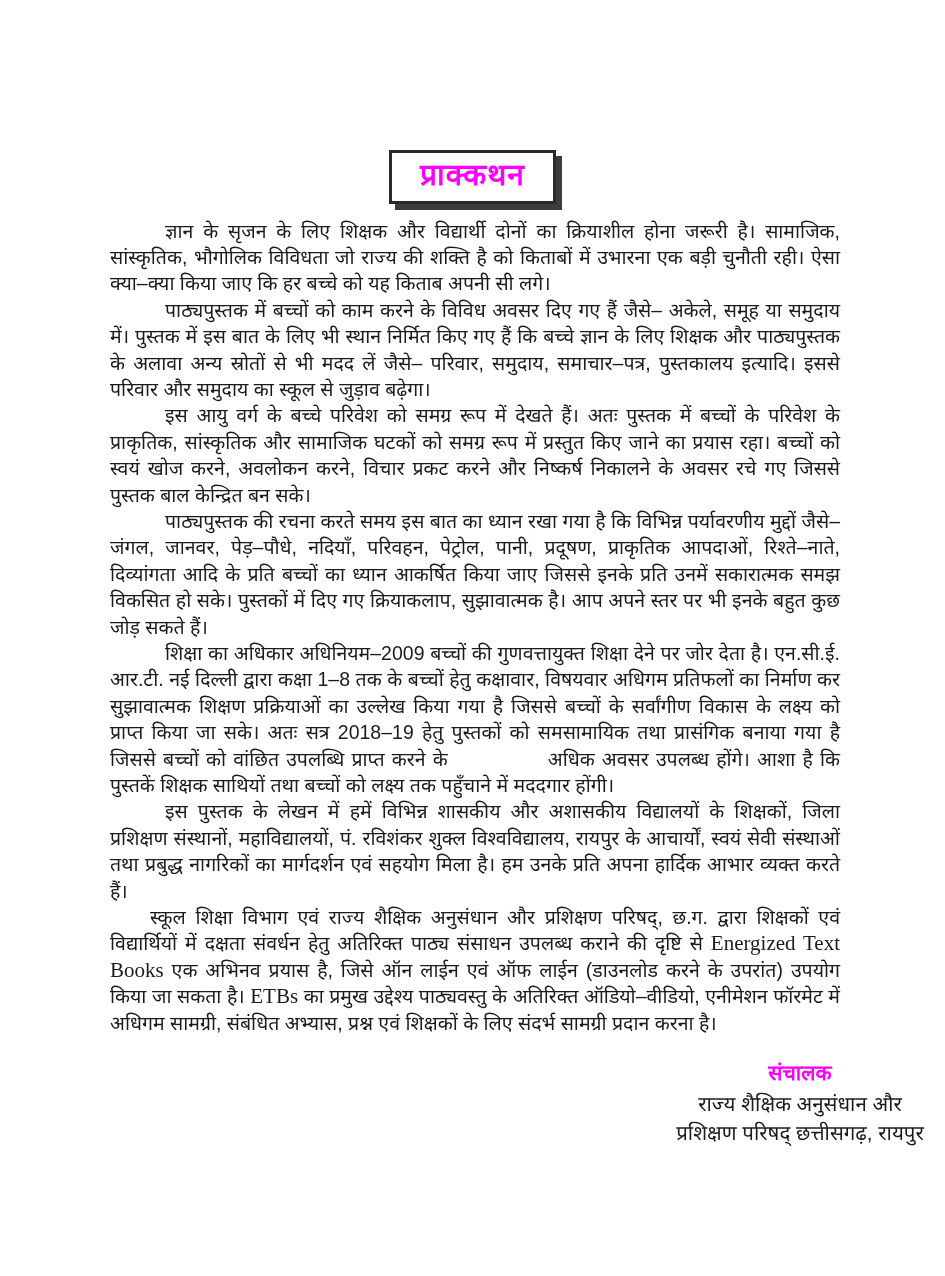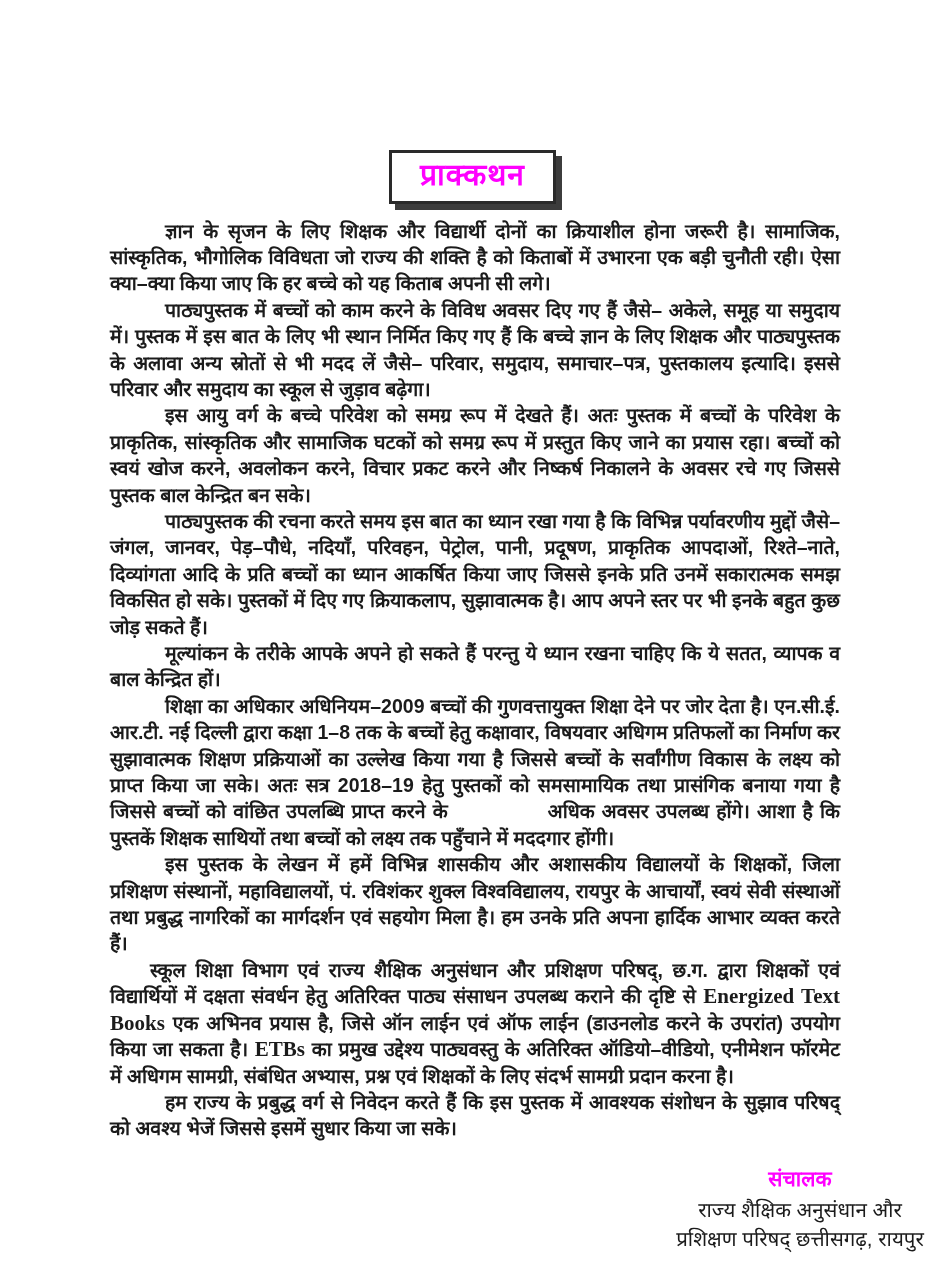--- a/index.html
+++ b/index.html
@@ -28,21 +28,21 @@
     letter-spacing: 1px;
     line-height: 1.25;
   }
   .content {
     margin-left: 110px;
     width: 730px;
     font-size: 19.5px;
     line-height: 26.4px;
     text-align: justify;
   }
-  p.para { margin: 0; text-indent: 55px; font-weight: bold; }
+  p.para { margin: 0; text-indent: 55px; }
   p.para.small-indent { text-indent: 40px; }
   .latin { font-family: "Liberation Serif", "DejaVu Serif", serif; font-size: 21px; }
   .signature {
     margin-left: 540px;
     width: 300px;
     margin-top: 22px;
     text-align: center;
     font-size: 20.5px;
     line-height: 29px;
   }
@@ -57,25 +57,23 @@
     <div class="title-box">
       <h1>प्राक्कथन</h1>
     </div>
   </div>
 
   <div class="content">
     <p class="para">ज्ञान के सृजन के लिए शिक्षक और विद्यार्थी दोनों का क्रियाशील होना जरूरी है। सामाजिक, सांस्कृतिक, भौगोलिक विविधता जो राज्य की शक्ति है को किताबों में उभारना एक बड़ी चुनौती रही। ऐसा क्या–क्या किया जाए कि हर बच्चे को यह किताब अपनी सी लगे।</p>
     <p class="para">पाठ्यपुस्तक में बच्चों को काम करने के विविध अवसर दिए गए हैं जैसे– अकेले, समूह या समुदाय में। पुस्तक में इस बात के लिए भी स्थान निर्मित किए गए हैं कि बच्चे ज्ञान के लिए शिक्षक और पाठ्यपुस्तक के अलावा अन्य स्रोतों से भी मदद लें जैसे– परिवार, समुदाय, समाचार–पत्र, पुस्तकालय इत्यादि। इससे परिवार और समुदाय का स्कूल से जुड़ाव बढ़ेगा।</p>
     <p class="para">इस आयु वर्ग के बच्चे परिवेश को समग्र रूप में देखते हैं। अतः पुस्तक में बच्चों के परिवेश के प्राकृतिक, सांस्कृतिक और सामाजिक घटकों को समग्र रूप में प्रस्तुत किए जाने का प्रयास रहा। बच्चों को स्वयं खोज करने, अवलोकन करने, विचार प्रकट करने और निष्कर्ष निकालने के अवसर रचे गए जिससे पुस्तक बाल केन्द्रित बन सके।</p>
     <p class="para">पाठ्यपुस्तक की रचना करते समय इस बात का ध्यान रखा गया है कि विभिन्न पर्यावरणीय मुद्दों जैसे–जंगल, जानवर, पेड़–पौधे, नदियाँ, परिवहन, पेट्रोल, पानी, प्रदूषण, प्राकृतिक आपदाओं, रिश्ते–नाते, दिव्यांगता आदि के प्रति बच्चों का ध्यान आकर्षित किया जाए जिससे इनके प्रति उनमें सकारात्मक समझ विकसित हो सके। पुस्तकों में दिए गए क्रियाकलाप, सुझावात्मक है। आप अपने स्तर पर भी इनके बहुत कुछ जोड़ सकते हैं।</p>
-    <p class="para">मूल्यांकन के तरीके आपके अपने हो सकते हैं परन्तु ये ध्यान रखना चाहिए कि ये सतत, व्यापक व बाल केन्द्रित हों।</p>
     <p class="para">शिक्षा का अधिकार अधिनियम–2009 बच्चों की गुणवत्तायुक्त शिक्षा देने पर जोर देता है। एन.सी.ई. आर.टी. नई दिल्ली द्वारा कक्षा 1–8 तक के बच्चों हेतु कक्षावार, विषयवार अधिगम प्रतिफलों का निर्माण कर सुझावात्मक शिक्षण प्रक्रियाओं का उल्लेख किया गया है जिससे बच्चों के सर्वांगीण विकास के लक्ष्य को प्राप्त किया जा सके। अतः सत्र 2018–19 हेतु पुस्तकों को समसामायिक तथा प्रासंगिक बनाया गया है जिससे बच्चों को वांछित उपलब्धि प्राप्त करने के &nbsp;&nbsp;&nbsp;&nbsp;&nbsp;&nbsp;&nbsp;&nbsp;&nbsp;&nbsp;&nbsp;&nbsp; अधिक अवसर उपलब्ध होंगे। आशा है कि पुस्तकें शिक्षक साथियों तथा बच्चों को लक्ष्य तक पहुँचाने में मददगार होंगी।</p>
     <p class="para">इस पुस्तक के लेखन में हमें विभिन्न शासकीय और अशासकीय विद्यालयों के शिक्षकों, जिला प्रशिक्षण संस्थानों, महाविद्यालयों, पं. रविशंकर शुक्ल विश्वविद्यालय, रायपुर के आचार्यों, स्वयं सेवी संस्थाओं तथा प्रबुद्ध नागरिकों का मार्गदर्शन एवं सहयोग मिला है। हम उनके प्रति अपना हार्दिक आभार व्यक्त करते हैं।</p>
     <p class="para small-indent"><span>स्कूल शिक्षा विभाग एवं राज्य शैक्षिक अनुसंधान और प्रशिक्षण परिषद्, छ.ग. द्वारा शिक्षकों एवं विद्यार्थियों में दक्षता संवर्धन हेतु अतिरिक्त पाठ्य संसाधन उपलब्ध कराने की दृष्टि से </span><span class="latin">Energized Text Books</span><span> एक अभिनव प्रयास है, जिसे ऑन लाईन एवं ऑफ लाईन (डाउनलोड करने के उपरांत) उपयोग किया जा सकता है। </span><span class="latin">ETBs</span><span> का प्रमुख उद्देश्य पाठ्यवस्तु के अतिरिक्त ऑडियो–वीडियो, एनीमेशन फॉरमेट में अधिगम सामग्री, संबंधित अभ्यास, प्रश्न एवं शिक्षकों के लिए संदर्भ सामग्री प्रदान करना है।</span></p>
-    <p class="para">हम राज्य के प्रबुद्ध वर्ग से निवेदन करते हैं कि इस पुस्तक में आवश्यक संशोधन के सुझाव परिषद् को अवश्य भेजें जिससे इसमें सुधार किया जा सके।</p>
 
     <div class="signature">
       <div class="sig-role">संचालक</div>
       <div class="sig-org">राज्य शैक्षिक अनुसंधान और</div>
       <div class="sig-org">प्रशिक्षण परिषद् छत्तीसगढ़, रायपुर</div>
     </div>
   </div>
 
 </div>
 

